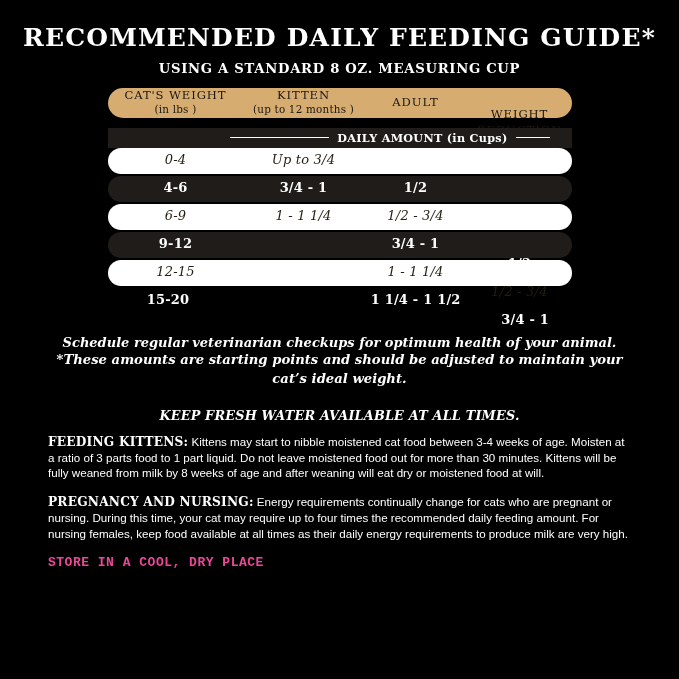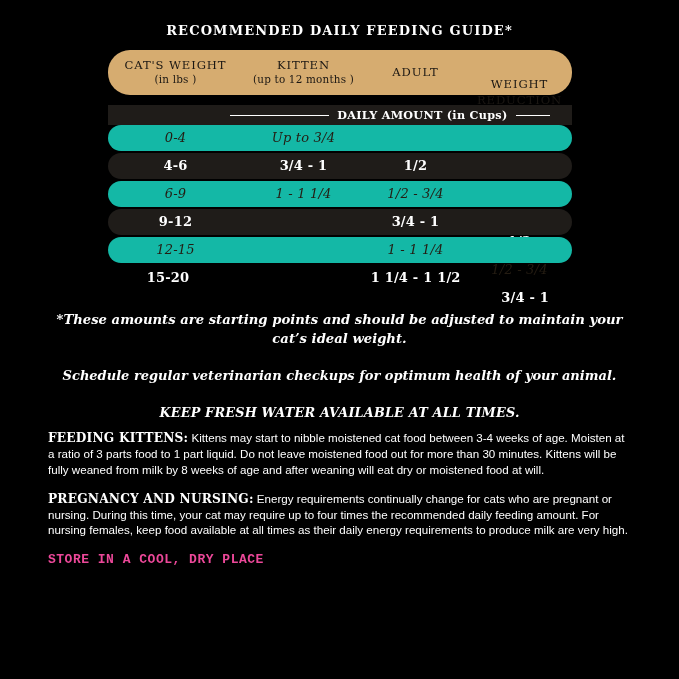--- a/index.html
+++ b/index.html
@@ -24,21 +24,21 @@
   }
 
   
   .title-block {
     padding-top: 24px;
     text-align: center;
   }
   .main-title {
     font-family: "DejaVu Serif", serif;
     font-weight: bold;
-    font-size: 13px;
+    font-size: 25px;
     letter-spacing: 1.15px;
     color: #ffffff;
     line-height: 1.1;
   }
   .sub-title {
     font-family: "DejaVu Serif", serif;
     font-weight: bold;
     font-size: 13.2px;
     letter-spacing: 0.7px;
     color: #ffffff;
@@ -54,26 +54,26 @@
 
   .row {
     position: relative;
     display: flex;
     align-items: center;
     height: 26px;
     border-radius: 13px;
     box-sizing: border-box;
   }
   .row.header {
-    height: 45px;
+    height: 30px;
     border-radius: 22px;
     background: #d6ac70;
     align-items: center;
   }
-  .row.tan  { background: #14b8a6; align-items: center; }
+  .row.tan  { background: #ffffff; align-items: center; }
   .row.dark { background: #1f1c19; }
   .row.plain { background: transparent; gap: 17px; }
 
   .row + .row { margin-top: 2px; }
 
   .cell {
     box-sizing: border-box;
     text-align: center;
     font-size: 12.6px;
     line-height: 1.15;
@@ -201,20 +201,21 @@
     margin-top: 6px;
   }
 </style>
 </head>
 <body>
 
 <div class="page">
 
   <div class="title-block">
     <div class="main-title">RECOMMENDED DAILY FEEDING GUIDE*</div>
+    <div class="sub-title">USING A STANDARD 8 OZ. MEASURING CUP</div>
   </div>
 
   <div class="table">
 
     <div class="row header">
       <div class="cell c1">
         <span>CAT'S WEIGHT</span>
         <span class="small">(in lbs )</span>
       </div>
       <div class="cell c2">
@@ -276,22 +277,22 @@
     <div class="row plain">
       <div class="cell c1">15-20</div>
       <div class="cell c2"></div>
       <div class="cell c3">1 1/4 - 1 1/2</div>
       <div class="cell c4">3/4 - 1</div>
     </div>
 
   </div>
 
   <div class="notes">
+    <div class="note n2">Schedule regular veterinarian checkups for optimum health of your animal.</div>
     <div class="note n1">*These amounts are starting points and should be adjusted to maintain your cat’s ideal weight.</div>
-    <div class="note n2">Schedule regular veterinarian checkups for optimum health of your animal.</div>
     <div class="note n3">KEEP FRESH WATER AVAILABLE AT ALL TIMES.</div>
   </div>
 
   <div class="body-block">
 
     <p class="para"><span class="lead">FEEDING KITTENS:</span><span> Kittens may start to nibble moistened cat food between 3-4 weeks of age. Moisten at a ratio of 3 parts food to 1 part liquid. Do not leave moistened food out for more than 30 minutes. Kittens will be fully weaned from milk by 8 weeks of age and after weaning will eat dry or moistened food at will.</span></p>
 
     <p class="para"><span class="lead">PREGNANCY AND NURSING:</span><span> Energy requirements continually change for cats who are pregnant or nursing. During this time, your cat may require up to four times the recommended daily feeding amount. For nursing females, keep food available at all times as their daily energy requirements to produce milk are very high.</span></p>
 
 

